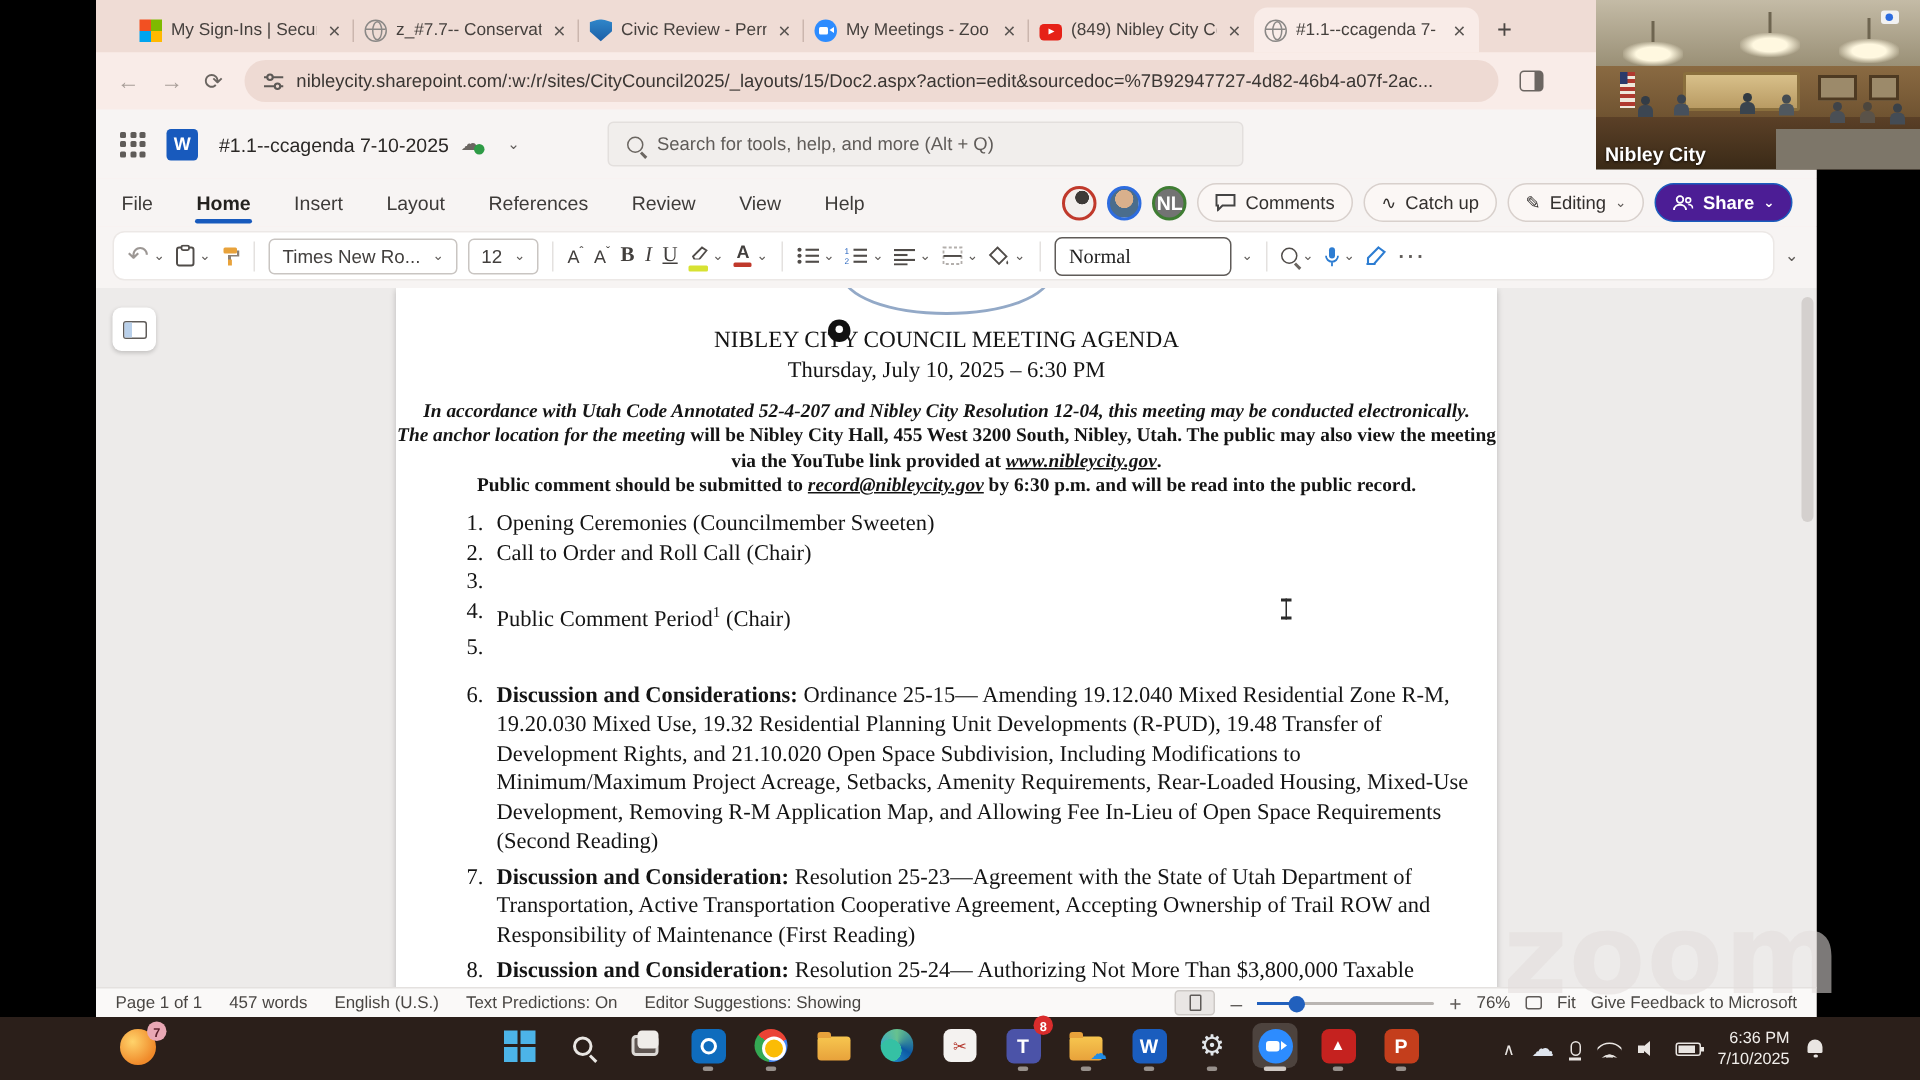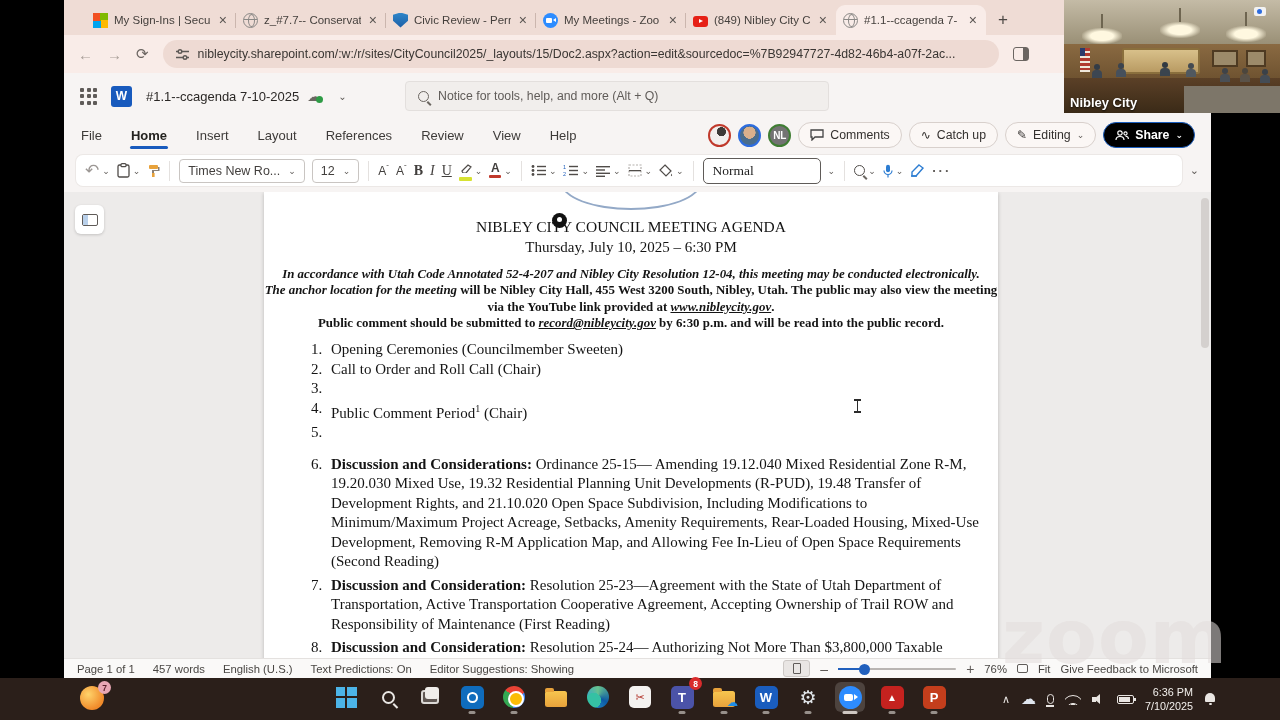--- a/index.html
+++ b/index.html
@@ -58,26 +58,26 @@
 
   .menurow { height:32px; background:#f7f4f3; display:flex; align-items:center; padding:0 16px; }
   .menus { display:flex; gap:27px; font-size:13px; color:#3e3b39; }
   .menus .mi { position:relative; padding:6px 1px; }
   .menus .mi.active { font-weight:bold; color:#24221f; }
   .menus .mi.active::after { content:""; position:absolute; left:0; right:0; bottom:0; height:3px; border-radius:2px; background:#185abd; }
   .collab { margin-left:auto; display:flex; align-items:center; gap:7px; }
   .av { width:23px; height:23px; border-radius:50%; flex:none; }
   .av1 { border:2px solid #c0392b; background:radial-gradient(circle at 60% 30%, #3d3a37 25%, #f2efed 27%); }
   .av2 { border:2px solid #2d6cdf; background:radial-gradient(circle at 50% 35%, #d9b08c 38%, #4a6d8c 40%); }
-  .av3 { border:2px solid #3f7d33; background:#737373; color:#fff; font-size:10px; font-weight:bold;
+  .av3 { border:2px solid #3f7d33; background:#737373; color:#fff; font-size:13px; font-weight:bold;
          display:flex; align-items:center; justify-content:center; }
   .pillbtn { height:26px; border:1px solid #d8d0cc; border-radius:13px; background:#fbf7f5; display:flex;
              align-items:center; gap:6px; padding:0 11px; font-size:12.3px; color:#33302e; }
   .pillbtn svg { display:block; }
-  .sharebtn { background:#000000; border-color:#1a5dbd; color:#fff; font-weight:600; }
+  .sharebtn { background:#4c1d95; border-color:#1a5dbd; color:#fff; font-weight:600; }
 
   .toolrow { height:41px; background:#f7f4f3; padding:4px 12px 6px; display:flex; align-items:center; gap:8px; }
   .toolbar { height:31px; background:#fff; border-radius:7px; box-shadow:0 0 0 1px #ece8e6;
              display:flex; align-items:center; padding:0 9px; gap:7px; flex:1; font-size:13px; color:#423f3d; }
   .tchev { font-size:9px; color:#5f5b58; }
   .tsep { width:1px; height:20px; background:#e4e1df; margin:0 2px; }
   .tbtn { display:flex; align-items:center; gap:3px; }
   .fontbox { border:1px solid #c9c5c2; border-radius:4px; height:24px; display:flex; align-items:center;
              gap:8px; padding:0 8px; font-size:12.5px; }
   .stylebox { border:1.5px solid #5f5b58; border-radius:5px; height:26px; width:118px; display:flex; align-items:center;
@@ -291,21 +291,21 @@
           <i></i>
           <i></i>
           <i></i>
         </div>
       <div class="wlogo">W</div>
       <span class="doctitle">#1.1--ccagenda 7-10-2025</span>
       <span class="cloudok">☁</span>
       <span class="chev">⌄</span>
       <div class="searchbar">
         <span class="mag"></span>
-        <span>Notice for tools, help, and more (Alt + Q)</span>
+        <span>Search for tools, help, and more (Alt + Q)</span>
       </div>
     </div>
 
     <div class="menurow">
       <div class="menus">
           <span class="mi">File</span>
           <span class="mi active">Home</span>
           <span class="mi">Insert</span>
           <span class="mi">Layout</span>
           <span class="mi">References</span>

